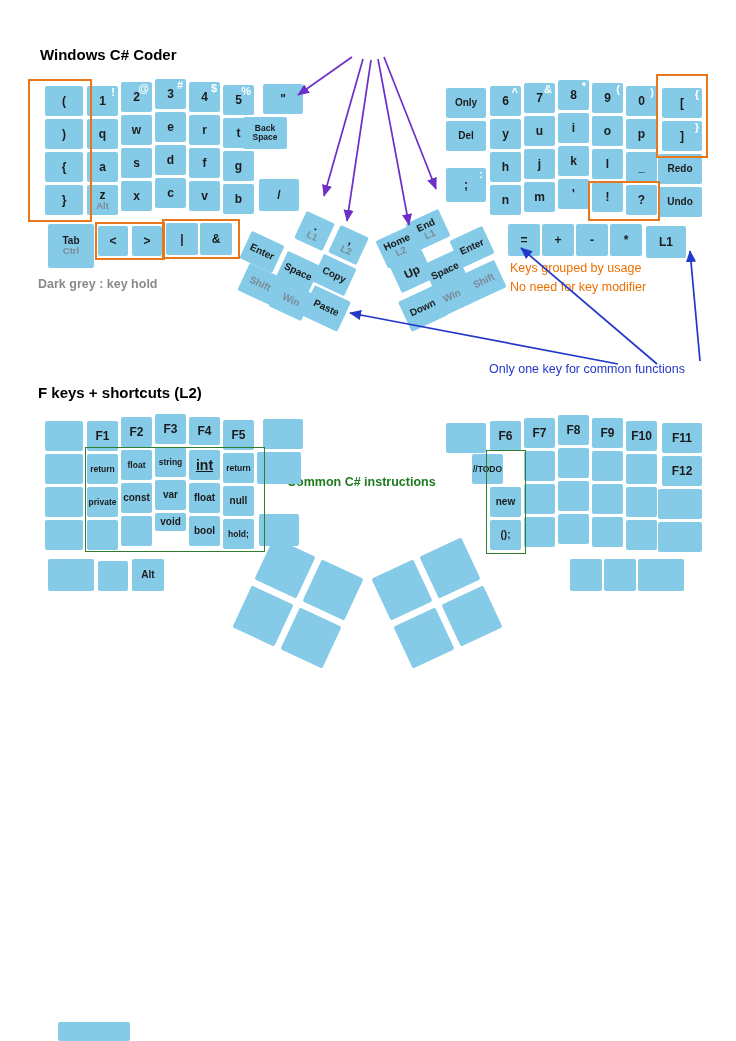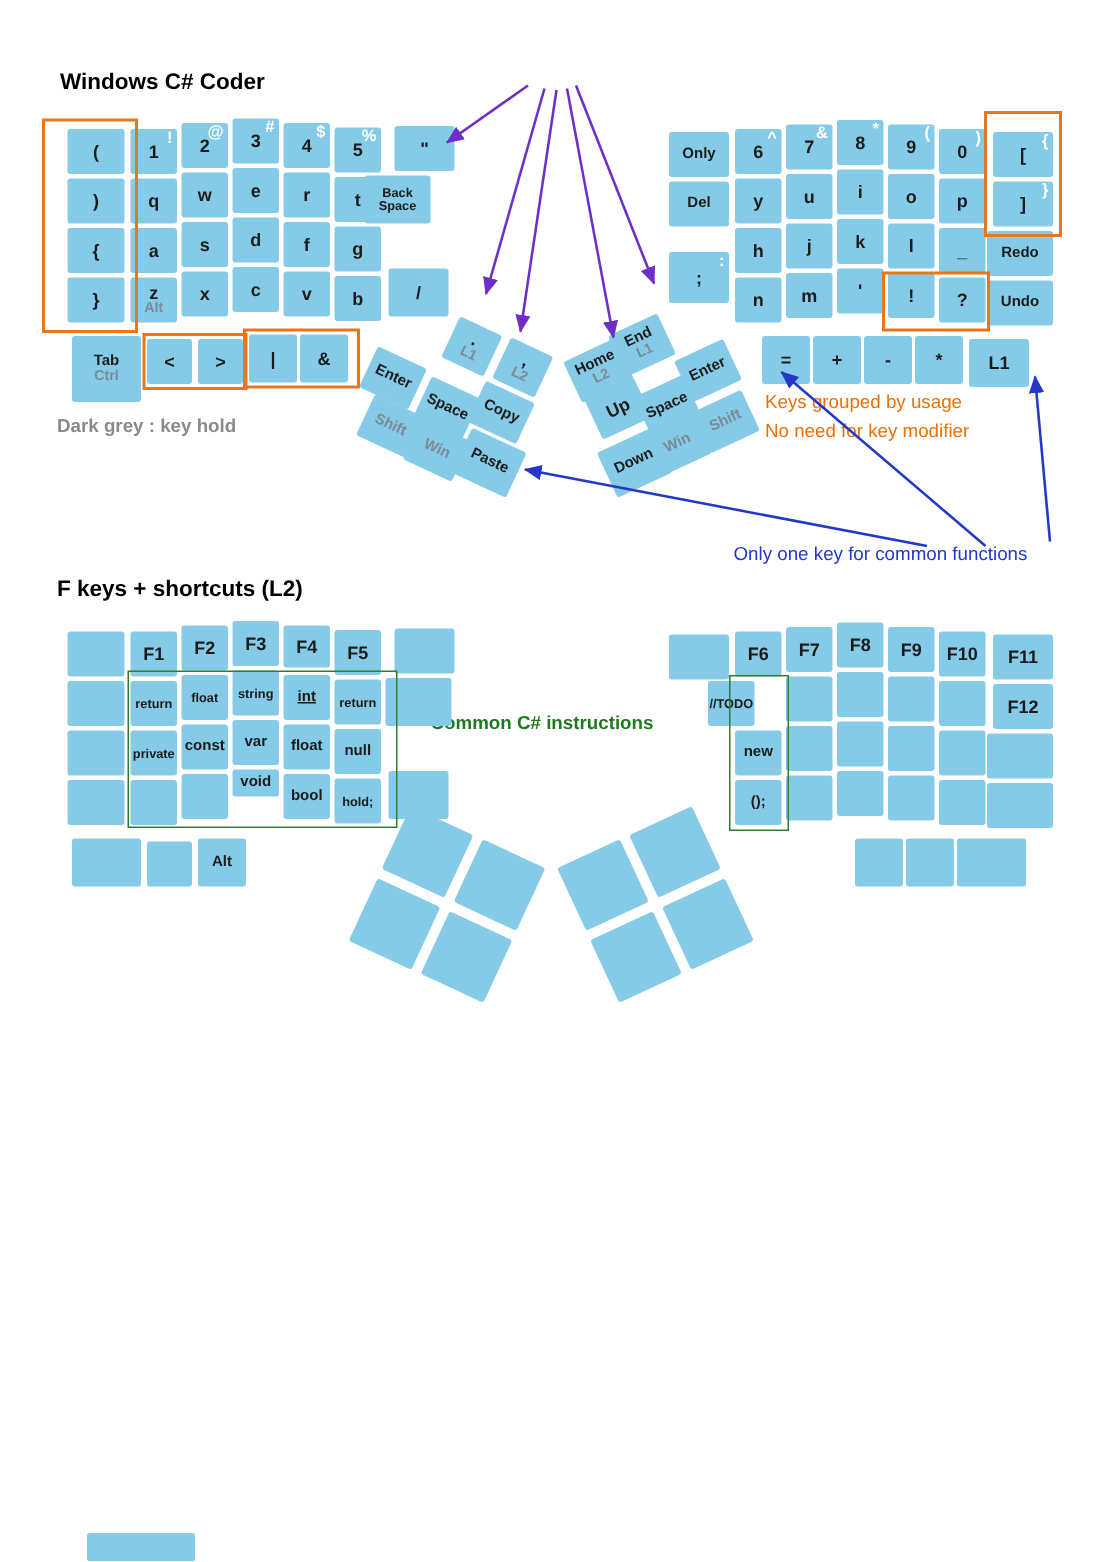--- a/index.html
+++ b/index.html
@@ -331,21 +331,21 @@
       <div class="key" style="left: 155px; top: 480px; width: 31px; height: 30px;">
         <span class="main" style="font-size: 10px;">var</span>
       </div>
       <div class="key" style="left: 155px; top: 513px; width: 31px; height: 18px;">
         <span class="main" style="font-size: 10px;">void</span>
       </div>
       <div class="key" style="left: 189px; top: 417px; width: 31px; height: 28px;">
         <span class="main" style="font-size: 12px;">F4</span>
       </div>
       <div class="key" style="left: 189px; top: 450px; width: 31px; height: 30px;">
-        <span class="main" style="font-size: 10px; text-decoration: underline;">int</span>
+        <span class="main" style="font-size: 14px; text-decoration: underline;">int</span>
       </div>
       <div class="key" style="left: 189px; top: 483px; width: 31px; height: 30px;">
         <span class="main" style="font-size: 10px;">float</span>
       </div>
       <div class="key" style="left: 189px; top: 516px; width: 31px; height: 30px;">
         <span class="main" style="font-size: 10px;">bool</span>
       </div>
       <div class="key" style="left: 223px; top: 420px; width: 31px; height: 30px;">
         <span class="main" style="font-size: 12px;">F5</span>
       </div>

